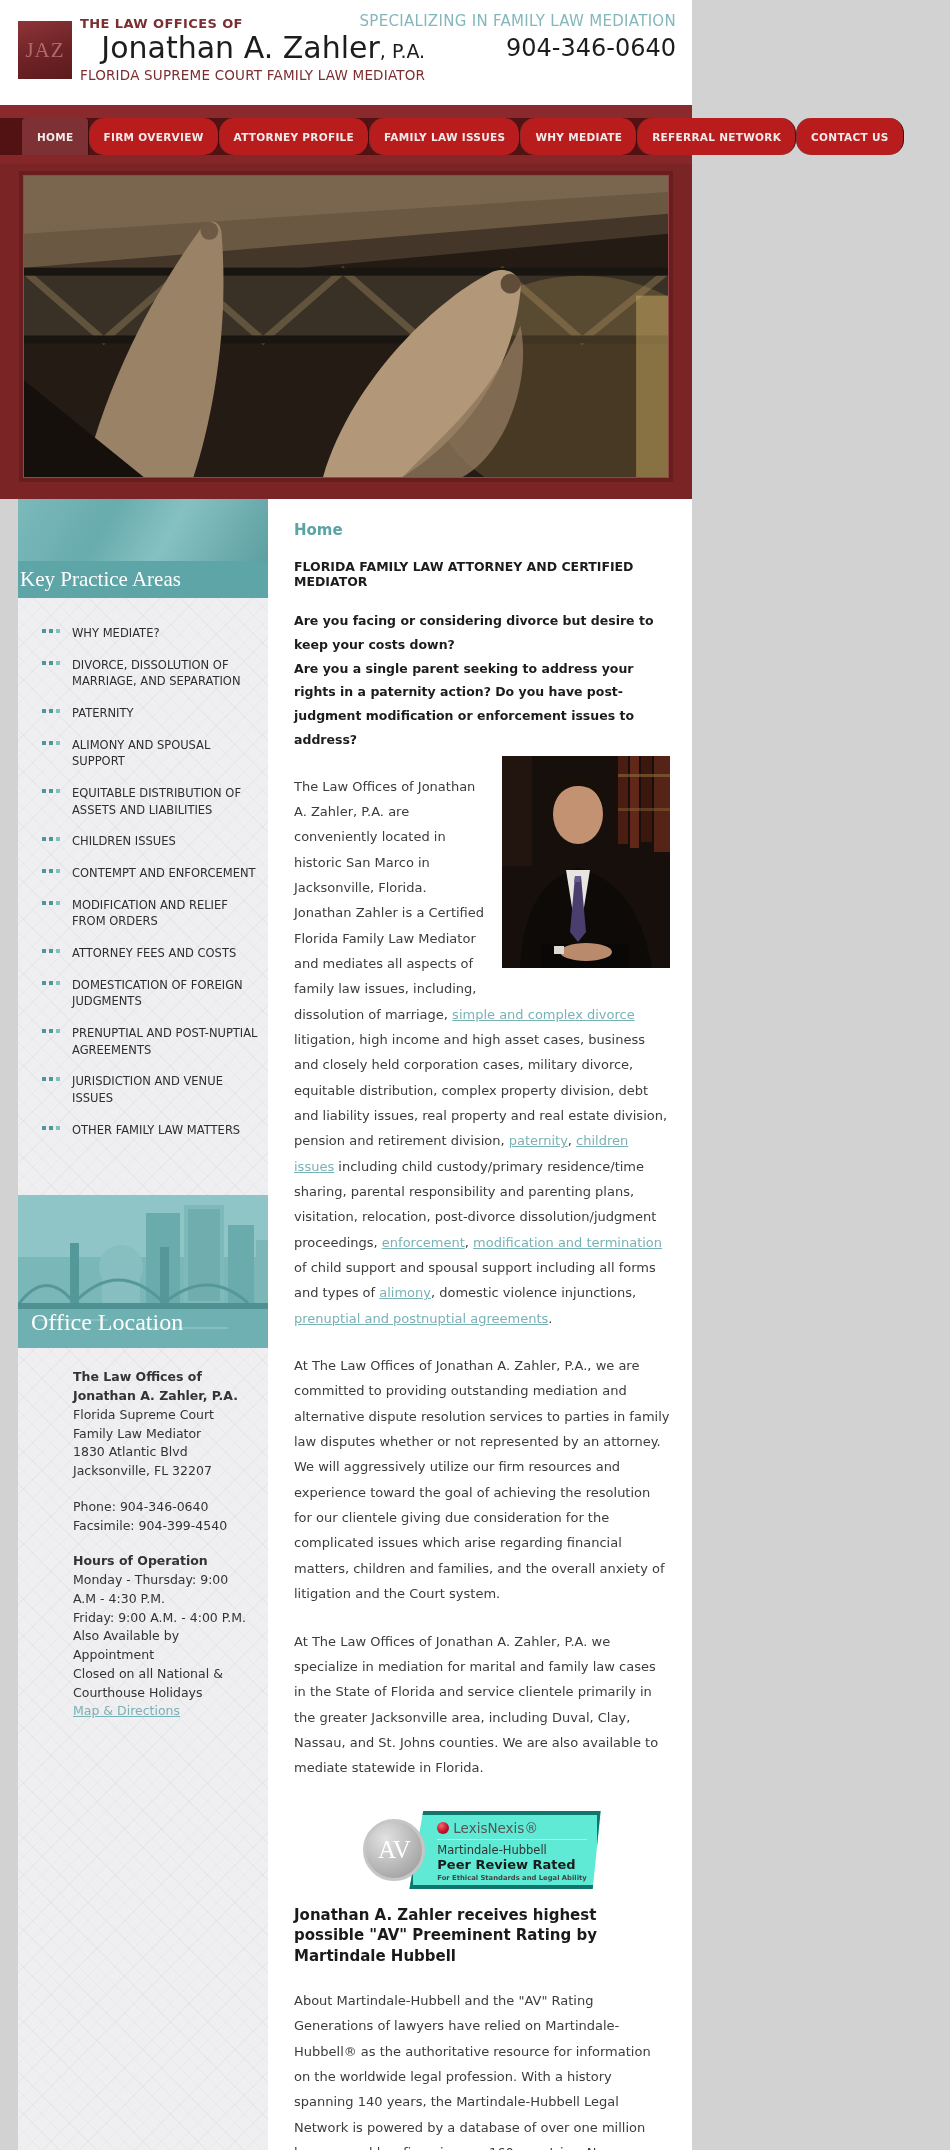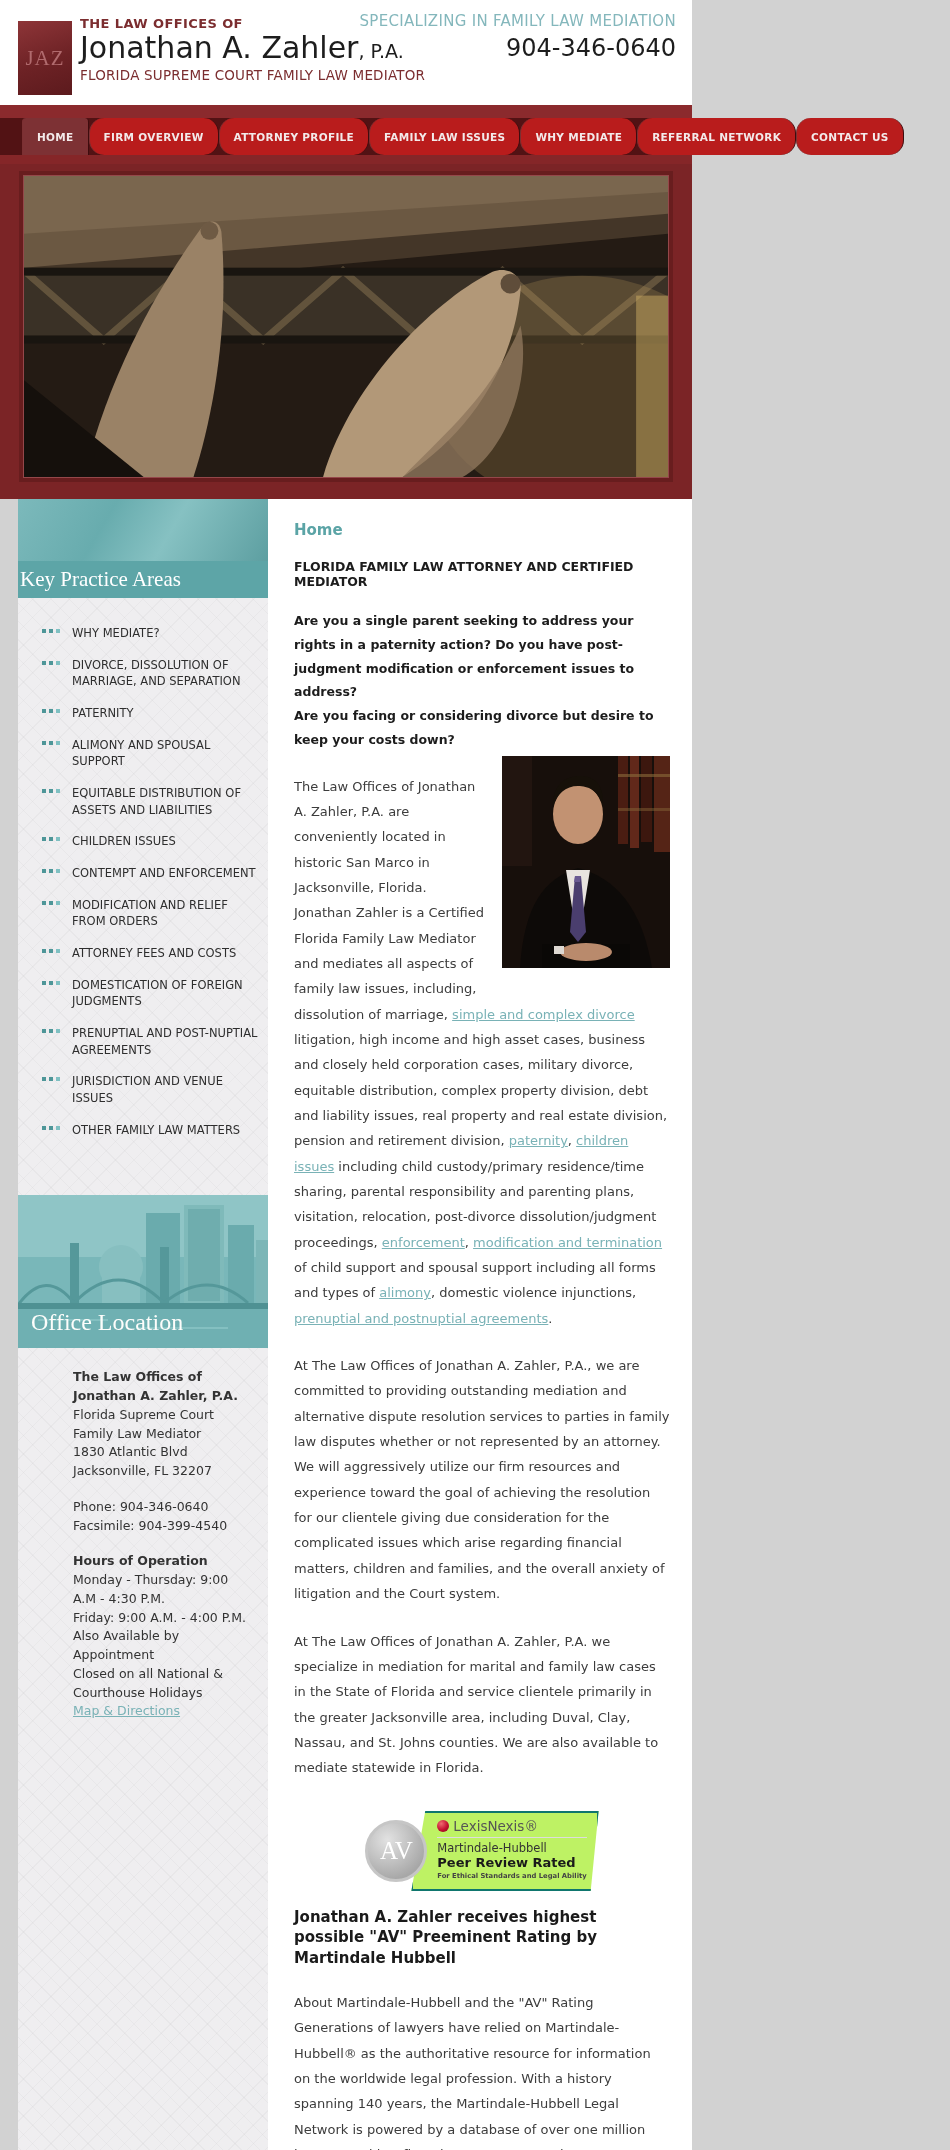--- a/index.html
+++ b/index.html
@@ -2,27 +2,27 @@
 <html><head>
 <meta charset="utf-8">
 <style>
   * { margin:0; padding:0; box-sizing:border-box; }
   html,body { background:#d2d2d2; }
   body { width:950px; min-height:2150px; font-family:"DejaVu Sans","Liberation Sans",sans-serif; position:relative; }
   .site { width:692px; background:#d2d2d2; }
 
   
   .header { background:#ffffff; height:105px; position:relative; }
-  .logo-box { position:absolute; left:18px; top:21px; width:54px; height:74px;
+  .logo-box { position:absolute; left:18px; top:21px; width:54px; height:58px;
     background:linear-gradient(160deg,#8e3538 0%,#6d2225 55%,#5c1a1d 100%);
     display:flex; align-items:center; justify-content:center; }
   .logo-box span { color:#b06a6d; font-family:"Liberation Serif",serif; font-size:21px; letter-spacing:1px; }
   .firm-block { position:absolute; left:80px; top:16px; }
   .firm-pre { color:#7b2d2f; font-size:13px; font-weight:bold; letter-spacing:.4px; }
-  .firm-name-row { color:#1d1d1d; line-height:1.05; margin-top:1px; }
+  .firm-name-row { color:#1d1d1d; line-height:1.05; margin-top:1px;text-align:right; }
   .firm-name { font-size:30px; }
   .firm-suffix { font-size:19px; }
   .firm-sub { color:#7b2d2f; font-size:13.5px; margin-top:3px; letter-spacing:.2px; }
   .header-right { position:absolute; right:16px; top:12px; text-align:right; }
   .tagline { color:#84b7bc; font-size:15px; letter-spacing:.3px; }
   .phone { color:#1d1d1d; font-size:24px; margin-top:4px; }
 
   
   .strip-top { height:13px; background:#8b2a2d; }
   .nav { height:37px; background:#521214; display:flex; align-items:stretch; padding-left:22px; }
@@ -76,21 +76,21 @@
   .attorney-photo { float:right; width:168px; height:212px; margin:4px 0 10px 14px; }
   .attorney-photo svg { display:block; width:100%; height:100%; }
   .clear { clear:both; }
 
   
   .badge-wrap { display:flex; justify-content:center; align-items:center; margin:30px 0 16px; }
   .av-circle { width:62px; height:62px; border-radius:50%; border:3px solid #c6c6c6;
     background:radial-gradient(circle at 35% 30%,#e2e2e2 0%,#a7a7a7 75%);
     display:flex; align-items:center; justify-content:center; color:#fff;
     font-family:"Liberation Serif",serif; font-size:25px; z-index:2; position:relative; }
-  .badge-box { background:#bef264; border:2px solid #0f766e; margin-left:-16px; padding:5px 10px 9px 24px;
+  .badge-box { background:#5eead4; border:4px solid #0f766e; margin-left:-16px; padding:5px 10px 3px 24px;
     clip-path:polygon(14px 0, 100% 0, calc(100% - 8px) 100%, 0 100%); }
   .lexis-row { display:flex; align-items:center; gap:4px; border-bottom:1px solid #ddd; padding-bottom:3px; margin-bottom:3px; }
   .lexis-ball { width:12px; height:12px; border-radius:50%; background:radial-gradient(circle at 35% 30%,#f06a70 0%,#c41230 55%,#7d0a1e 100%); }
   .lexis-text { font-size:13.5px; color:#555; }
   .mh-name { font-size:11.5px; color:#333; line-height:1.25; }
   .mh-prr { font-size:13px; font-weight:bold; color:#1a1a1a; line-height:1.25; }
   .mh-sub { font-size:6.8px; font-weight:bold; color:#444; margin-top:1px; }
 
   .av-heading { font-size:15px; font-weight:bold; color:#1a1a1a; line-height:1.35; margin:14px 0 22px; }
   .about-title { line-height:1.95; }
@@ -339,22 +339,22 @@
           <div>Closed on all National &amp; Courthouse Holidays</div>
           <a class="tlink">Map &amp; Directions</a>
         </div>
       </div>
     </div>
 
     <div class="main">
       <div class="page-title">Home</div>
       <div class="headline">FLORIDA FAMILY LAW ATTORNEY AND CERTIFIED MEDIATOR</div>
       <div class="questions">
+        <p>Are you facing or considering divorce but desire to keep your costs down?</p>
         <p>Are you a single parent seeking to address your rights in a paternity action? Do you have post-judgment modification or enforcement issues to address?</p>
-        <p>Are you facing or considering divorce but desire to keep your costs down?</p>
       </div>
 
       <div class="attorney-photo">
         <svg viewBox="0 0 168 212" preserveAspectRatio="none" aria-hidden="true">
           <rect width="168" height="212" fill="#170f0b"></rect>
           <rect x="116" y="0" width="10" height="88" fill="#4a1d12"></rect>
           <rect x="128" y="0" width="9" height="92" fill="#61281a"></rect>
           <rect x="139" y="0" width="11" height="86" fill="#3c170e"></rect>
           <rect x="152" y="0" width="16" height="96" fill="#552416"></rect>
           <rect x="116" y="18" width="52" height="3" fill="#8a6b3a" opacity="0.6"></rect>

